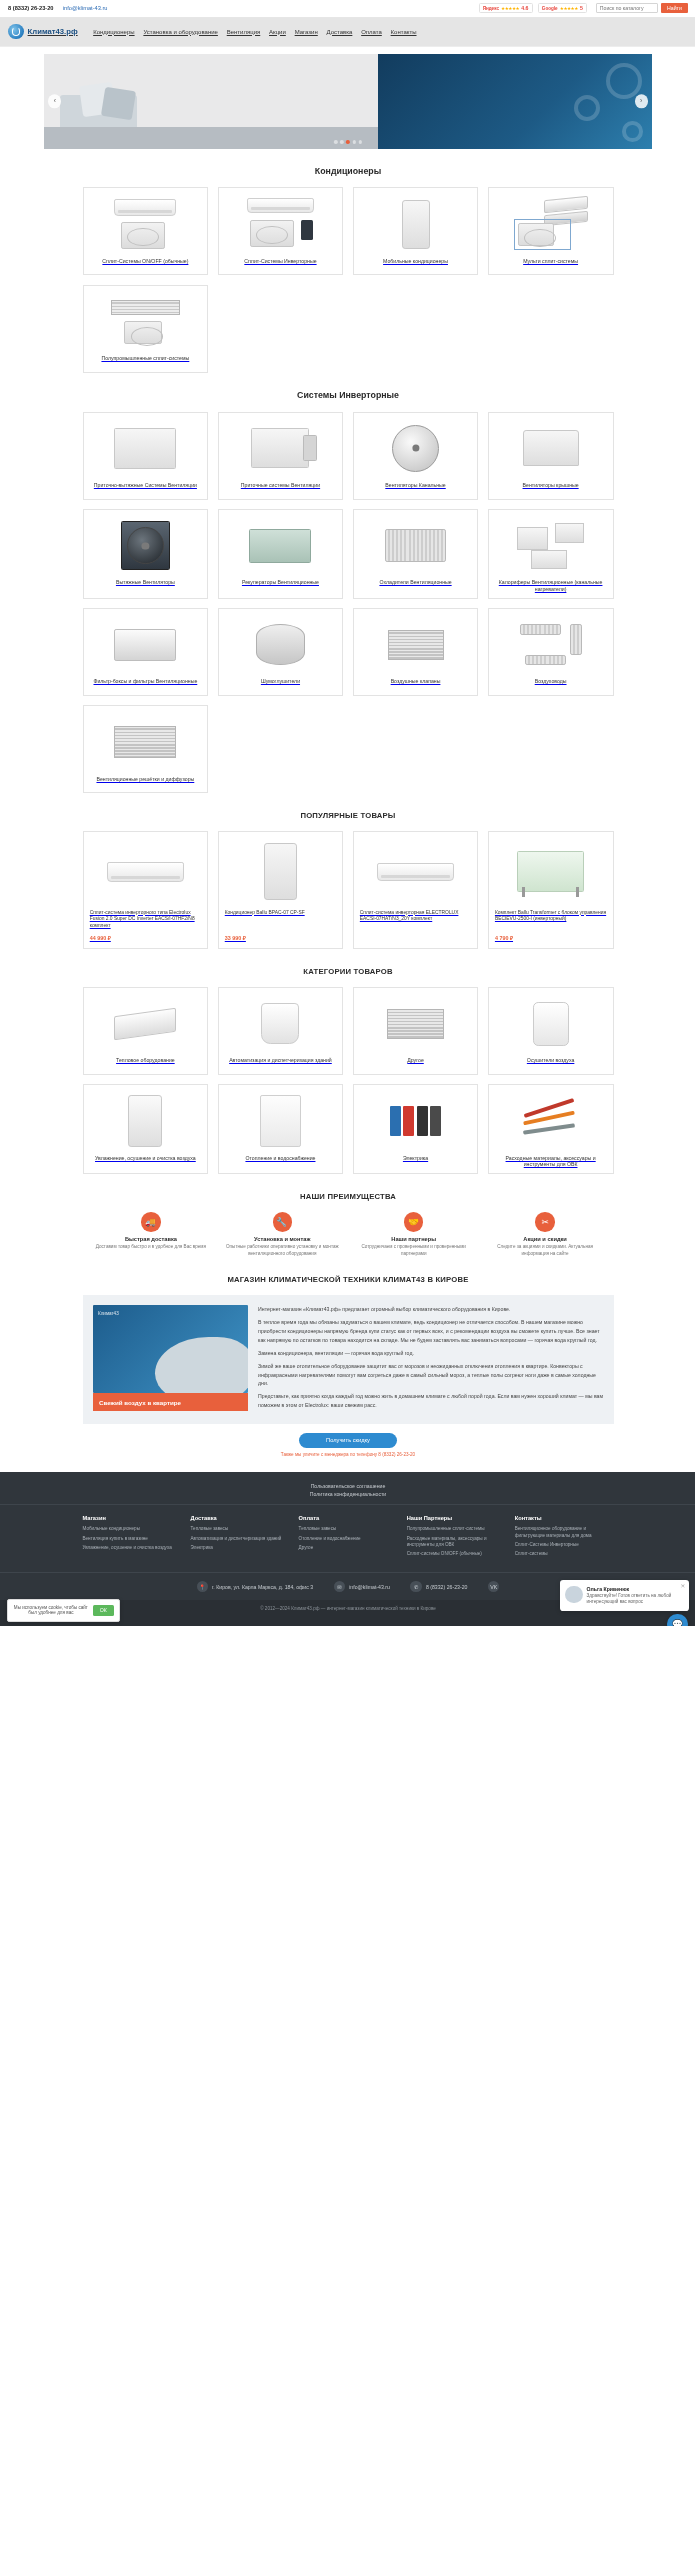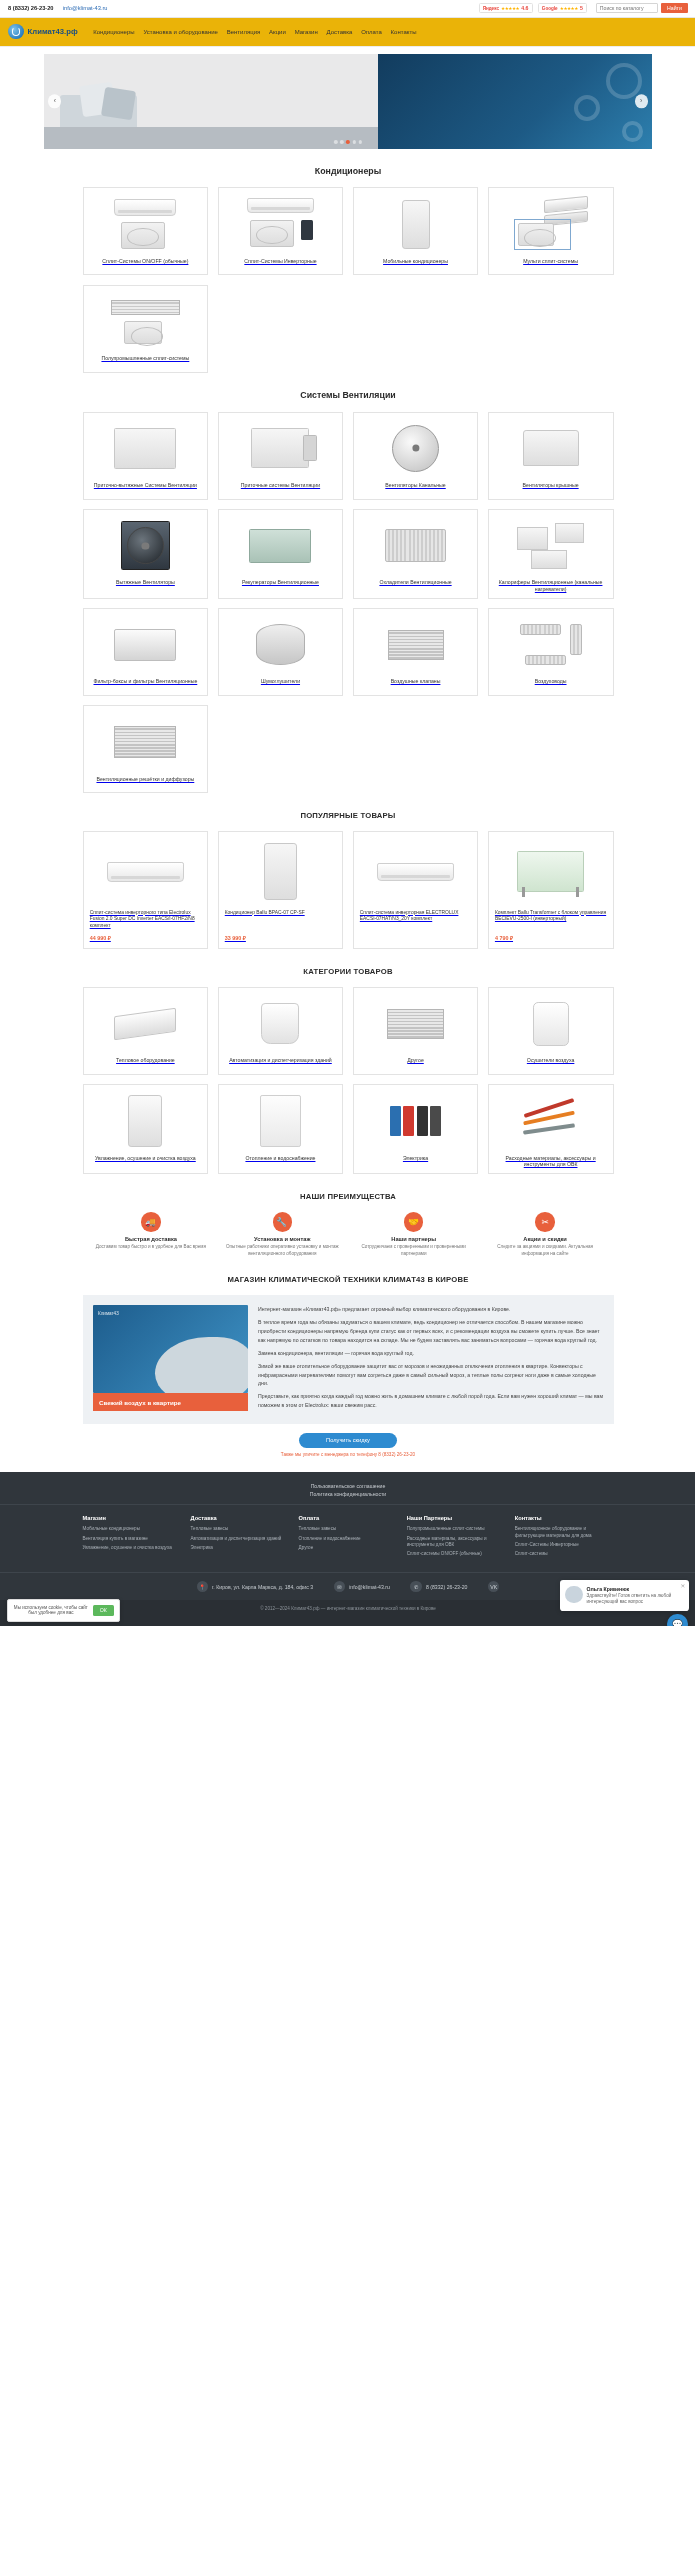--- a/index.html
+++ b/index.html
@@ -40,22 +40,23 @@
     width:62px; height:10.3px; border:0.5px solid #d5d5d5; border-radius:1px;
     font-size:5.2px; padding:0 2.6px; color:#888;
   }
   .tb-search button {
     height:10.3px; background:#e8603c; color:#fff; border:0; border-radius:1px;
     font-size:5.2px; padding:0 6.2px; margin-left:2.6px; cursor:pointer;
   }
 
   
   .header {
-    background:#eab308; height:29px; display:flex; align-items:center;
+    background:#e5e5e5; height:29px; display:flex; align-items:center;
     border-bottom:0.5px solid #ededed;
+    text-decoration:underline;
   }
   .header .inner { display:flex; align-items:center; width:680px; }
   .logo-box { display:flex; align-items:center; gap:4.1px; margin-right:15.5px; }
   .logo-mark {
     width:15.5px;height:15.5px;border-radius:50%;
     background:radial-gradient(circle at 35% 35%, #7fc3ea 0%, #2a7fc1 70%, #1d5f95 100%);
     position:relative;
   }
   .logo-mark:after{
     content:""; position:absolute; inset:3.6px;
@@ -327,21 +328,21 @@
       <div style="position:relative;width:77px;height:57px;">
         <div style="position:absolute;left:4.1px;top:7.2px;width:69px;height:14.4px;background:repeating-linear-gradient(180deg,#ececec 0 1.5px,#c9c9c9 1.5px 3.1px);border:0.5px solid #b5b5b5;"></div>
         <div class="dev ac-outdoor" style="position:absolute;left:17.5px;top:28px;width:38px;height:23px;"></div>
       </div>
     </div>
     <div class="cat-label">Полупромышленные сплит-системы</div>
   </a>
 
 </div>
 
-<h2 class="section-title">Системы Вентиляции</h2>
+<h2 class="section-title">Системы Инверторные</h2>
 <div class="grid">
 
   <a class="cat-card" href="#">
     <div class="cat-img">
       <div class="dev box-grey" style="width:62px;height:41px;border-radius:1.5px;"></div>
     </div>
     <div class="cat-label">Приточно-вытяжные Системы Вентиляции</div>
   </a>
 
   <a class="cat-card" href="#">

